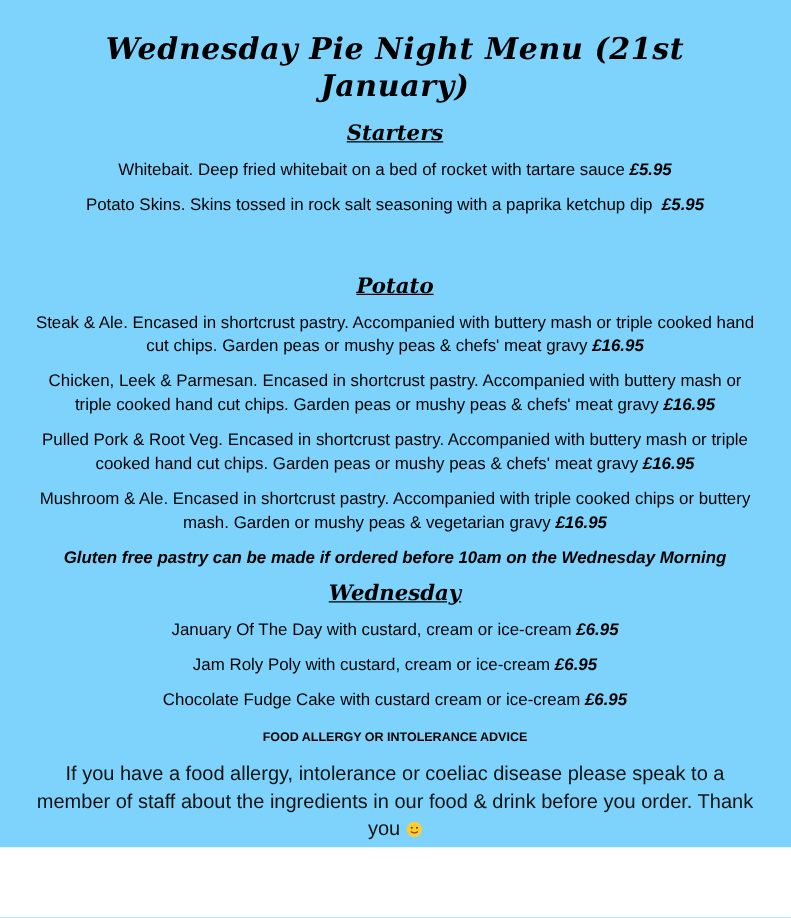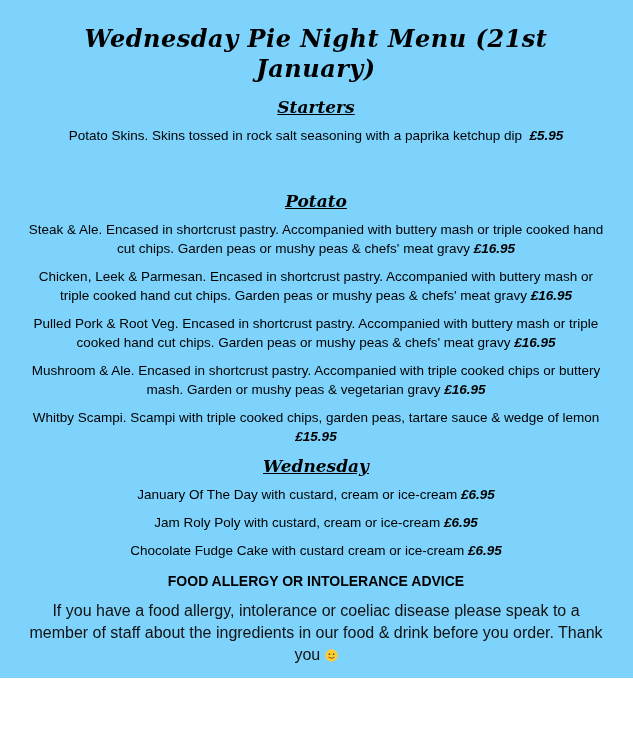--- a/index.html
+++ b/index.html
@@ -50,21 +50,21 @@
     line-height: 19px;
     font-weight: bold;
     font-style: italic;
     max-width: 535px;
     margin: 0 auto 9px auto;
   }
   .spacer {
     height: 36px;
   }
   .footer-heading {
-    font-size: 14px;
+    font-size: 10px;
     line-height: 17px;
     font-weight: bold;
     margin: 13px 0 10px 0;
   }
   .footer-text {
     font-size: 16px;
     line-height: 22px;
     margin: 0 0 15px 0;
     color: #111111;
   }
@@ -83,37 +83,38 @@
 </style>
 </head>
 <body>
 
 <div class="page">
 
   <h1 class="menu-title">Wednesday Pie Night Menu (21st January)</h1>
 
   <h2 class="section-heading">Starters</h2>
 
+  <p class="menu-item"><span>Whitebait. Deep fried whitebait on a bed of rocket with tartare sauce</span> <strong class="price">£5.95</strong></p>
 
   <p class="menu-item"><span>Potato Skins. Skins tossed in rock salt seasoning with a paprika ketchup dip</span>&nbsp; <strong class="price">£5.95</strong></p>
 
   <div class="spacer"></div>
 
   <h2 class="section-heading">Potato</h2>
 
   <p class="menu-item"><span>Steak &amp; Ale. Encased in shortcrust pastry. Accompanied with buttery mash or triple cooked hand cut chips. Garden peas or mushy peas &amp; chefs' meat gravy</span> <strong class="price">£16.95</strong></p>
 
   <p class="menu-item"><span>Chicken, Leek &amp; Parmesan. Encased in shortcrust pastry. Accompanied with buttery mash or triple cooked hand cut chips. Garden peas or mushy peas &amp; chefs' meat gravy</span> <strong class="price">£16.95</strong></p>
 
   <p class="menu-item"><span>Pulled Pork &amp; Root Veg. Encased in shortcrust pastry. Accompanied with buttery mash or triple cooked hand cut chips. Garden peas or mushy peas &amp; chefs' meat gravy</span> <strong class="price">£16.95</strong></p>
 
   <p class="menu-item"><span>Mushroom &amp; Ale. Encased in shortcrust pastry. Accompanied with triple cooked chips or buttery mash. Garden or mushy peas &amp; vegetarian gravy</span> <strong class="price">£16.95</strong></p>
 
+  <p class="note">Gluten free pastry can be made if ordered before 10am on the Wednesday Morning</p>
 
-  <p class="menu-item"><span>Whitby Scampi. Scampi with triple cooked chips, garden peas, tartare sauce &amp; wedge of lemon</span> <strong class="price">£15.95</strong></p>
 
   <h2 class="section-heading">Wednesday</h2>
 
   <p class="menu-item"><span>January Of The Day with custard, cream or ice-cream</span> <strong class="price">£6.95</strong></p>
 
   <p class="menu-item"><span>Jam Roly Poly with custard, cream or ice-cream</span> <strong class="price">£6.95</strong></p>
 
   <p class="menu-item"><span>Chocolate Fudge Cake with custard cream or ice-cream</span> <strong class="price">£6.95</strong></p>
 
   <p class="footer-heading">FOOD ALLERGY OR INTOLERANCE ADVICE</p>

